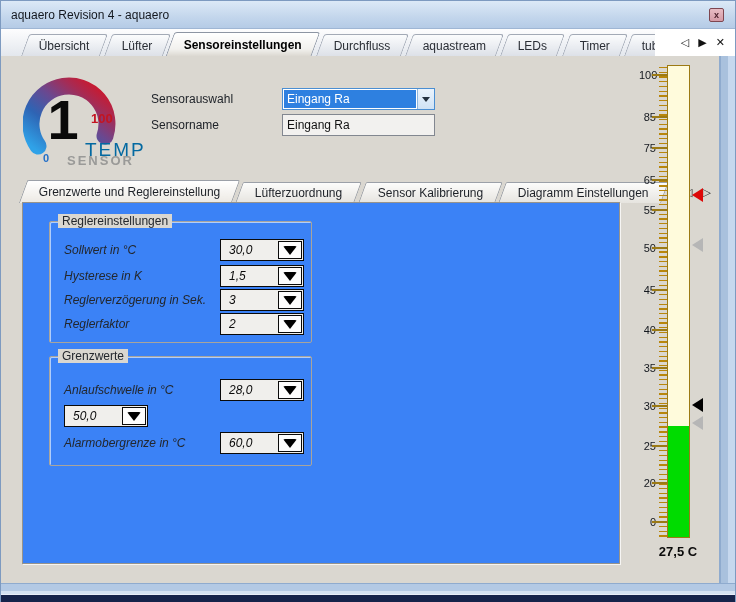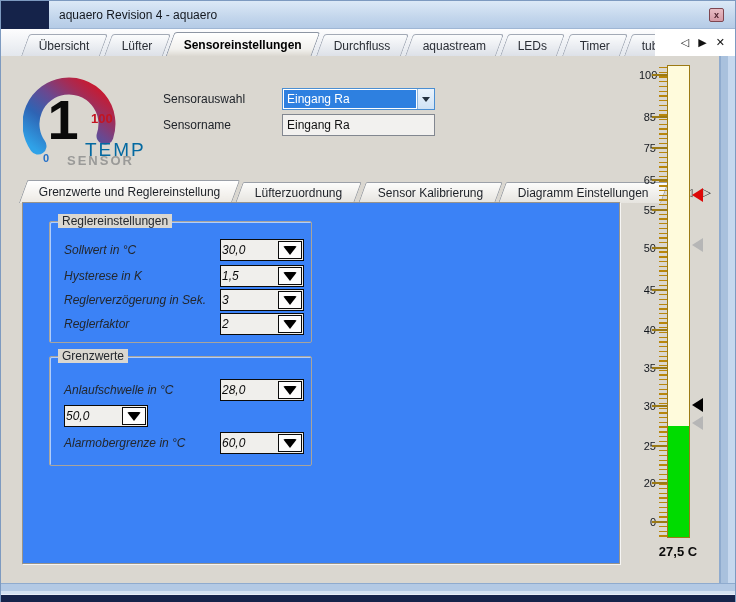--- a/index.html
+++ b/index.html
@@ -5,21 +5,21 @@
   * { margin:0; padding:0; box-sizing:border-box; }
   html,body { width:736px; height:602px; }
   body { font-family:"Liberation Sans", sans-serif; font-size:12px; color:#1a1a1a; background:#15234a; }
 
   .window { width:736px; height:602px; display:flex; flex-direction:column; overflow:hidden;
             border-left:1px solid #7d9ac0; border-right:1px solid #7d9ac0; border-top:1px solid #7d9ac0; }
 
   
   .titlebar { height:28px; background:linear-gradient(180deg,#dce9f7 0%,#c3d6ec 60%,#b5cbe6 100%);
               display:flex; align-items:center; padding:0 10px; position:relative; flex:0 0 auto;
-              border-bottom:1px solid #9fb6d4;margin-left:48px; }
+              border-bottom:1px solid #9fb6d4; }
   .title-text { font-size:12px; color:#14181f; }
   .win-close { position:absolute; right:11px; top:7px; width:15px; height:14px;
                background:linear-gradient(180deg,#e8bcc4,#d49aa6); border:1px solid #7e4650; border-radius:2px;
                font-size:9px; line-height:12px; text-align:center; color:#4c202c; font-weight:bold; cursor:default; }
 
   
   .tabstrip { height:27px; background:linear-gradient(180deg,#fdfdfe,#e3e7ed); display:flex; align-items:flex-end;
               padding-left:24px; position:relative; flex:0 0 auto; }
   .tab { height:22px; margin-right:4px; padding:0 13px; display:flex; align-items:center;
          transform:skewX(-20deg); background:linear-gradient(180deg,#fbfcfd,#dde1e8);
@@ -42,21 +42,21 @@
   .logo { position:absolute; left:22px; top:8px; width:118px; height:110px; }
   .logo svg { position:absolute; left:0; top:0; }
   .logo .big-num { position:absolute; left:20px; top:30px; width:40px; text-align:center;
                    font-size:56px; font-weight:bold; color:#0a0a0a; line-height:52px; }
   .logo .max { position:absolute; left:68px; top:47px; font-size:13px; font-weight:bold; color:#c41420; }
   .logo .min { position:absolute; left:20px; top:88px; font-size:11px; font-weight:bold; color:#2470c8; }
   .logo .l1 { position:absolute; left:62px; top:75px; font-size:19px; font-weight:normal; color:#0369a1; letter-spacing:2px; }
   .logo .l2 { position:absolute; left:44px; top:89px; font-size:13px; font-weight:bold; color:#9a9a98; letter-spacing:2px; }
 
   
-  .fld-label { position:absolute; color:#20242a;margin-left:12px; }
+  .fld-label { position:absolute; color:#20242a; }
   .combo { position:absolute; left:281px; top:32px; width:153px; height:22px; background:#fff;
            border:1px solid #4a8ed2; display:flex; }
   .combo .sel { flex:1; margin:1px; background:#2e80e0; color:#fff; padding:1px 3px; line-height:16px; overflow:hidden; white-space:nowrap; }
   .combo .drop { flex:0 0 17px; background:linear-gradient(180deg,#eaf3fc,#cfe2f5); border-left:1px solid #8fb6dd;
                  display:flex; align-items:center; justify-content:center; }
   .combo .drop i { width:0; height:0; border-left:4px solid transparent; border-right:4px solid transparent; border-top:5px solid #23303f; }
   .textbox { position:absolute; left:281px; top:58px; width:153px; height:22px; background:#f2f1ef;
              border:1px solid #828790; padding:2px 4px; line-height:16px; color:#111; }
 
   
@@ -73,21 +73,21 @@
   .panel { position:absolute; left:21px; top:146px; width:598px; height:362px;
            border:1px solid #96938c; box-shadow:1px 1px 0 rgba(255,255,255,.75); background:#3b82f6; }
   .groupbox { position:absolute; left:26px; width:263px; border:1px solid #a8a49c; border-radius:2px;
               box-shadow:inset 1px 1px 0 rgba(255,255,255,.6); }
   .groupbox.g1 { top:18px; height:122px; }
   .groupbox.g2 { top:153px; height:110px; }
   .groupbox .gb-title { position:absolute; top:-8px; left:8px; background:#dad7d0; padding:0 4px; color:#23272d; }
   .grow { position:absolute; left:14px; height:22px; display:flex; align-items:center; width:240px;font-style:italic; }
   .grow .lbl { flex:1; color:#23272d; }
   .spin { width:84px; height:22px; border:1px solid #0a0a0a; background:#f0efec; display:flex; flex:0 0 auto; }
-  .spin .val { flex:1; padding:2px 1px; line-height:16px; color:#0a0a0a; background:#f0efec; overflow:hidden; }
+  .spin .val { flex:1; padding:2px 8px; line-height:16px; color:#0a0a0a; background:#f0efec; overflow:hidden; }
   .spin .btn { flex:0 0 24px; margin:1px; border:1px solid #0a0a0a; background:#fdfdfd;
                display:flex; align-items:center; justify-content:center; }
   .spin .btn i { width:0; height:0; border-left:7px solid transparent; border-right:7px solid transparent;
                  border-top:9px solid #000; border-radius:2px; }
 
   
   .gauge { position:absolute; left:638px; top:9px; width:76px; height:505px; font-size:11px; }
   .g-col { position:absolute; left:28px; top:0; width:23px; height:473px; background:#fffbdc; border:1px solid #9c7a14; }
   .g-fill { position:absolute; left:0; right:0; bottom:0; background:#00dc00; }
   .g-ticks { position:absolute; left:20px; top:2px; width:8px; height:471px;

